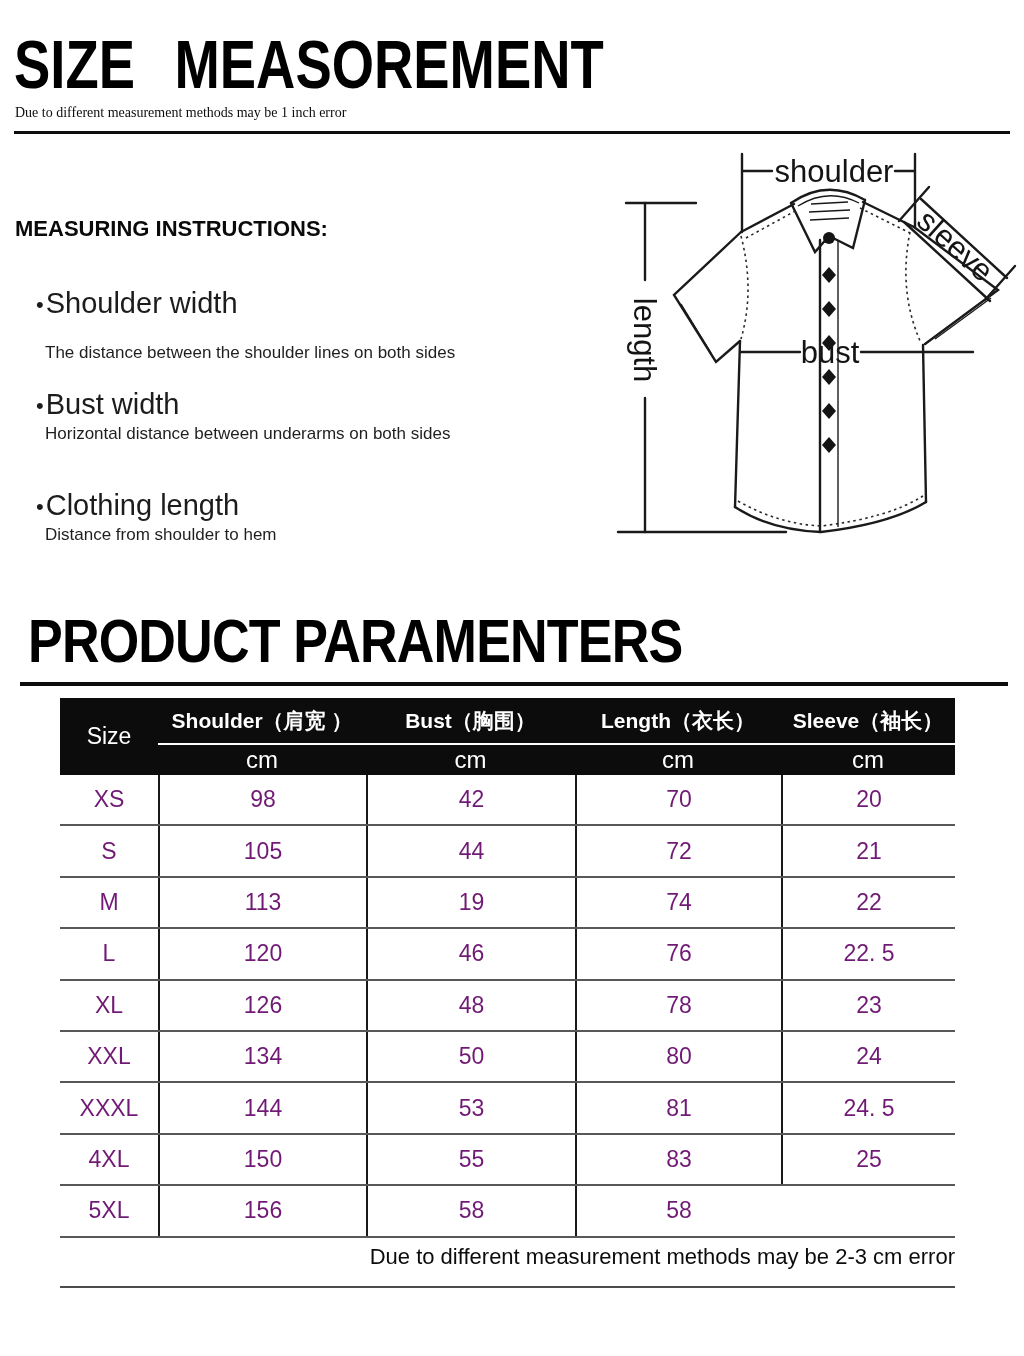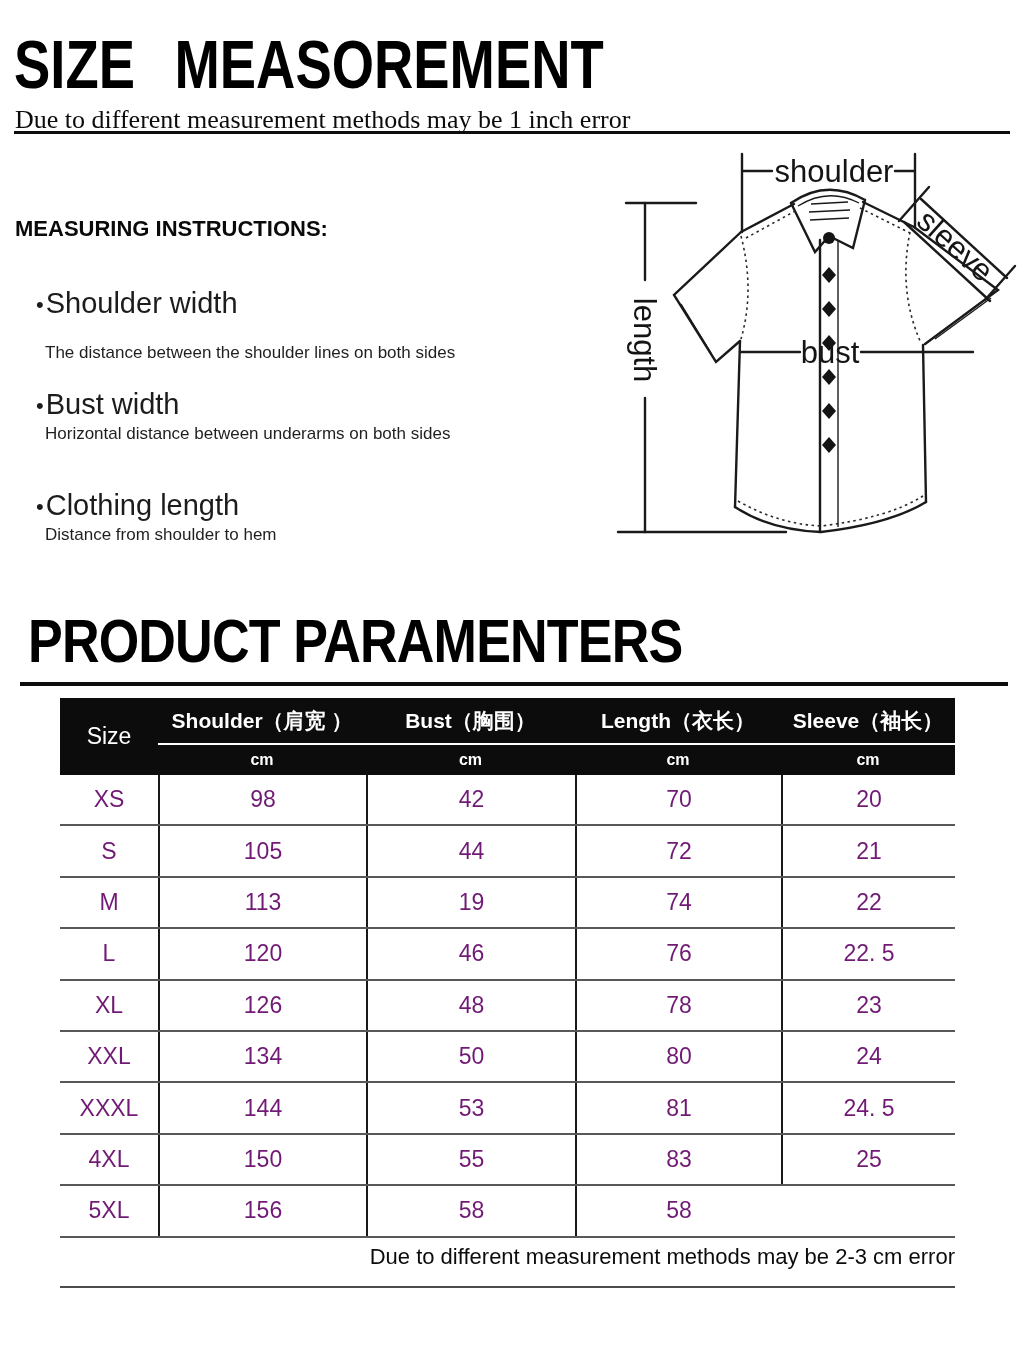--- a/index.html
+++ b/index.html
@@ -11,21 +11,21 @@
   .abs{position:absolute;}
 
   
   .main-title{
     left:14px;top:30px;font-size:68px;font-weight:bold;color:#000;
     letter-spacing:0px;word-spacing:0.45em;white-space:nowrap;
     transform:scaleX(0.80);transform-origin:left top;line-height:1;
   }
   .subtitle{
     left:15px;top:105px;font-family:"Liberation Serif",serif;
-    font-size:26px;color:#0c0c0c;white-space:nowrap;
+    font-size:14px;color:#0c0c0c;white-space:nowrap;
   }
   .rule-1{left:14px;top:131px;width:996px;height:3px;background:#0d0d0d;}
 
   
   .mi-heading{left:15px;top:216px;font-size:22px;font-weight:bold;color:#0a0a0a;white-space:nowrap;}
   .mi-term{font-size:29px;color:#1c1c1c;white-space:nowrap;line-height:1.1;text-align:center;}
   .mi-desc{font-size:17px;color:#1f1f1f;white-space:nowrap;}
   .bullet{font-size:22px;vertical-align:middle;margin-right:2px;}
   .t1{left:36px;top:288px;} .d1{left:45px;top:323px;margin-top:20px;}
   .t2{left:36px;top:389px;} .d2{left:45px;top:424px;}
@@ -51,21 +51,21 @@
   .size-table{left:60px;top:698px;width:895px;}
   .thead{
     display:grid;grid-template-columns:98px 1fr;height:77px;
     background:#0c0c0c;color:#fff;
   }
   .size-cell{display:flex;align-items:center;justify-content:center;font-size:23px;font-weight:normal;}
   .thead-right{display:flex;flex-direction:column;text-align:right;}
   .labels-row{height:45px;display:grid;grid-template-columns:208px 209px 206px 174px;}
   .units-row{flex:1;border-top:2px solid #ffffff;display:grid;grid-template-columns:208px 209px 206px 174px;}
   .hcell{display:flex;align-items:center;justify-content:center;font-size:21px;font-weight:bold;white-space:nowrap;}
-  .ucell{display:flex;align-items:center;justify-content:center;font-size:16px;font-weight:bold;}
+  .ucell{display:flex;align-items:center;justify-content:center;font-size:24px;font-weight:normal;}
   .tbody{}
   .trow{
     display:grid;grid-template-columns:98px 208px 209px 206px 174px;
     height:51.4px;box-sizing:border-box;border-bottom:2px solid #585858;
   }
   .tcell{
     display:flex;align-items:center;justify-content:center;
     font-size:23px;color:#701a75;white-space:nowrap;
   }
   .trow .tcell + .tcell{border-left:2px solid #191919;}

